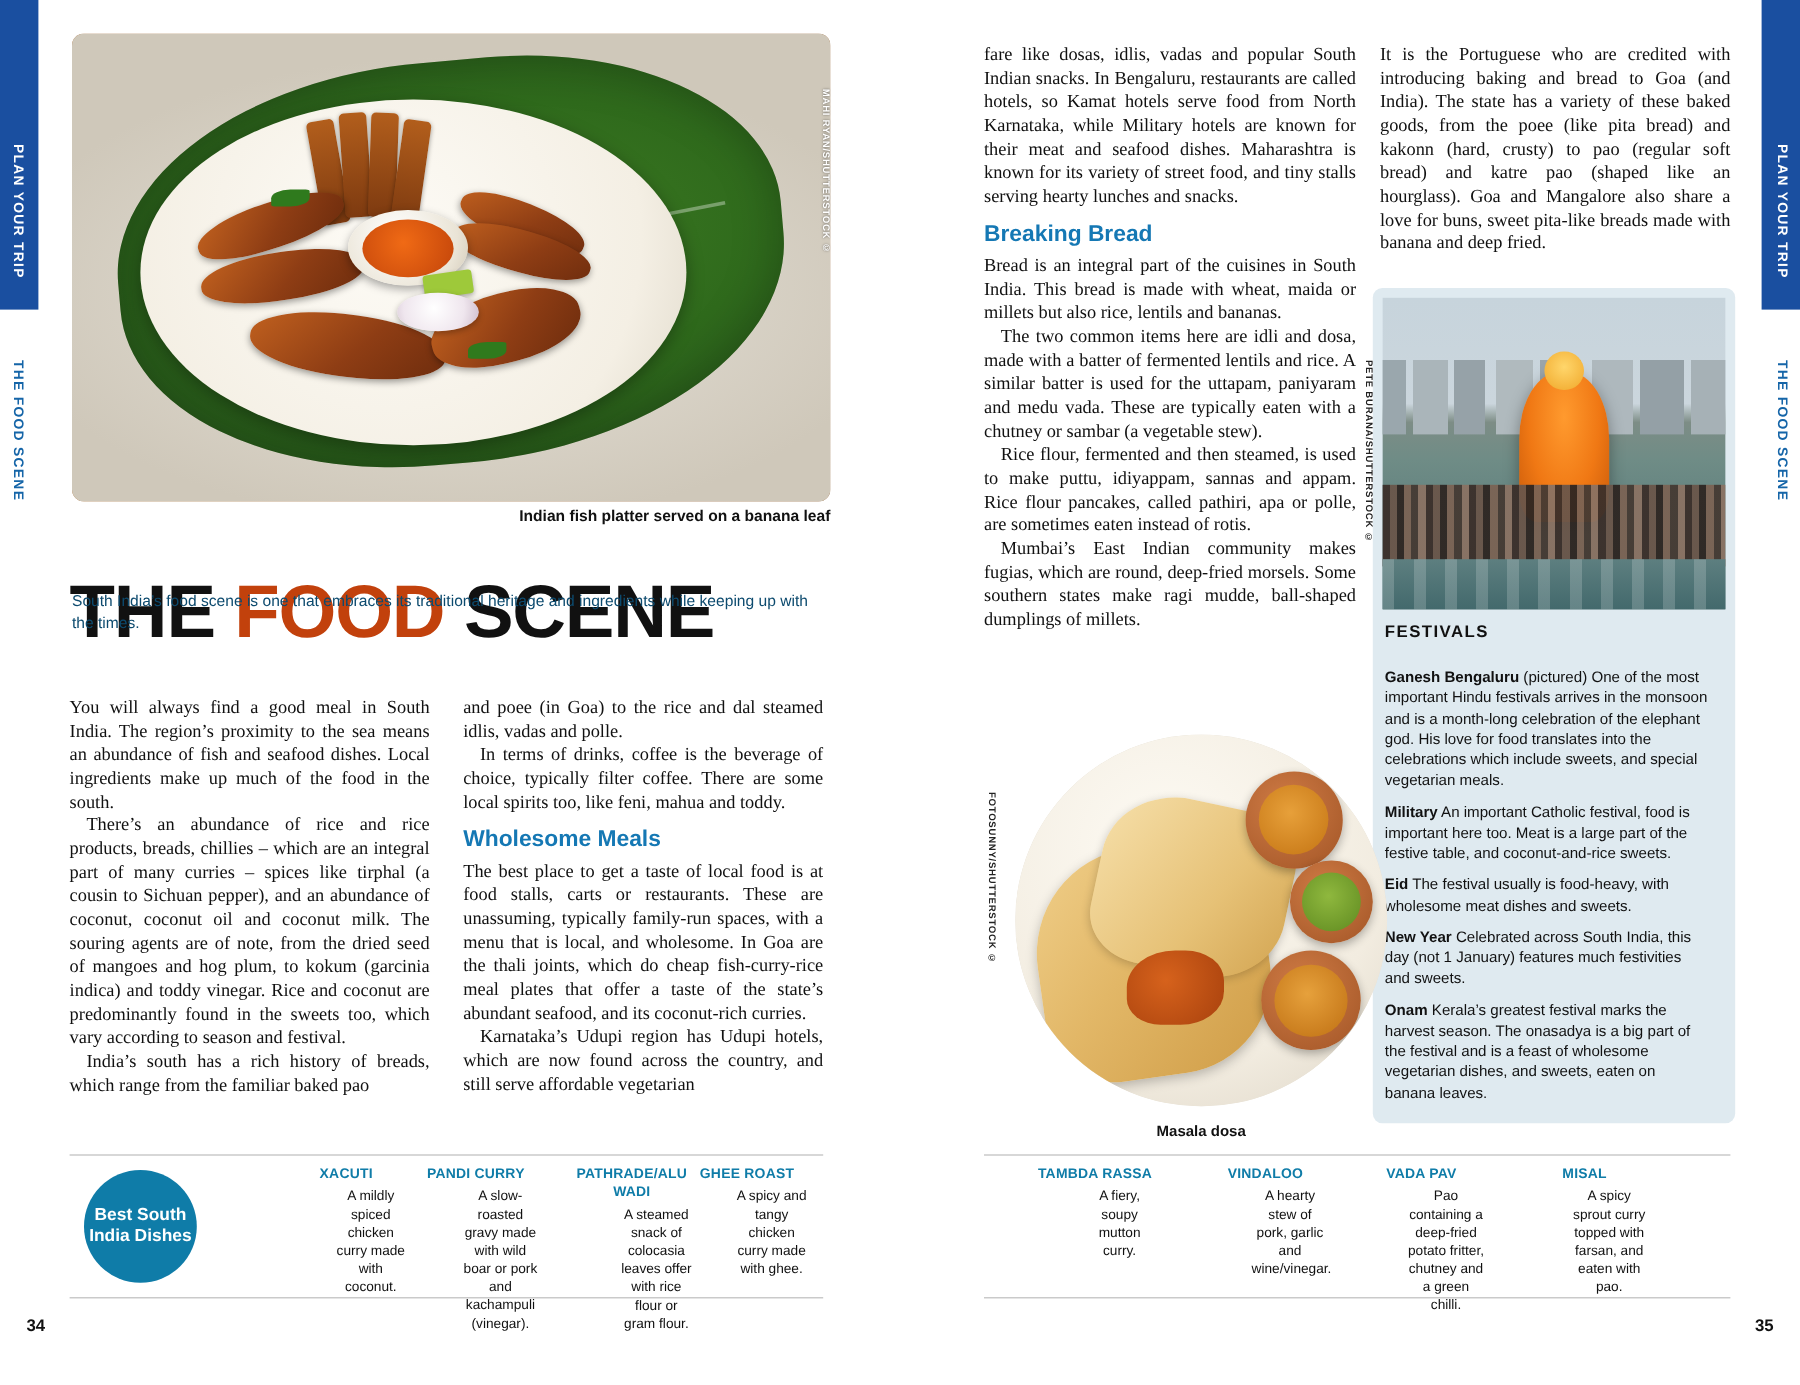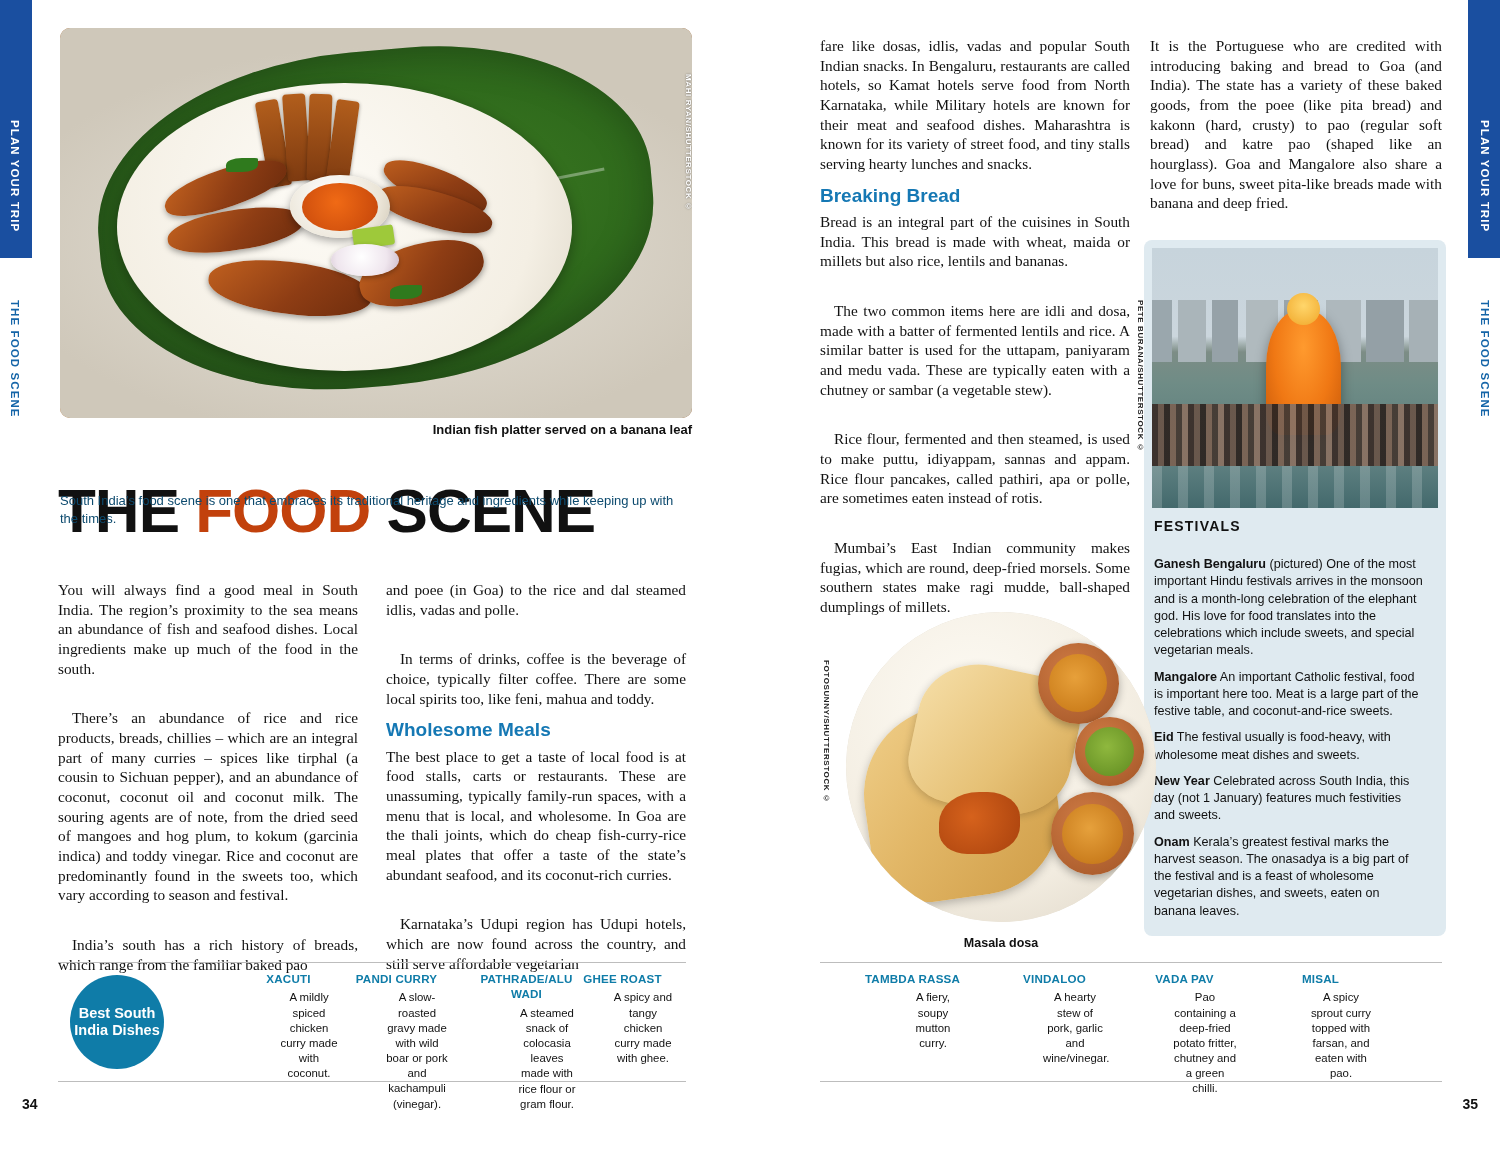--- a/index.html
+++ b/index.html
@@ -68,21 +68,21 @@
   }
   .body-col {
     position:absolute;
     font-family:"Liberation Serif", serif;
     font-size:15.3px;
     line-height:1.285;
     text-align:justify;
     color:#111;
   }
   .body-col p { margin:0; text-indent:0; }
-  .body-col p + p { text-indent:14px;margin-top:30px; }
+  .body-col p + p { text-indent:14px; }
   .lcol1 { left:58px; top:580px; width:300px; }
   .lcol2 { left:386px; top:580px; width:300px; }
   .subhead {
     color:#1578b4; font-family:"Liberation Sans", sans-serif;
     font-weight:700; font-size:19px; margin:10px 0 4px;
   }
   .rcol1 { left:820px; top:36px; width:310px; }
   .rcol2 { left:1150px; top:36px; width:292px; }
 
   
@@ -371,21 +371,21 @@
       <div class="dish" style="left:178px">
         <div class="dname">XACUTI</div>
         <div class="ddesc">A mildly spiced chicken curry made with coconut.</div>
       </div>
       <div class="dish" style="left:286px">
         <div class="dname">PANDI CURRY</div>
         <div class="ddesc">A slow-roasted gravy made with wild boar or pork and kachampuli (vinegar).</div>
       </div>
       <div class="dish" style="left:416px">
         <div class="dname">PATHRADE/ALU WADI</div>
-        <div class="ddesc">A steamed snack of colocasia leaves made with rice flour or gram flour.</div>
+        <div class="ddesc">A steamed snack of colocasia leaves offer with rice flour or gram flour.</div>
       </div>
       <div class="dish" style="left:512px">
         <div class="dname">GHEE ROAST</div>
         <div class="ddesc">A spicy and tangy chicken curry made with ghee.</div>
       </div>
     </div>
 
     <div class="folio left">34</div>
   </div>
 
@@ -415,21 +415,21 @@
       <div class="skyline"></div>
       <div class="ganesh"></div>
       <div class="crowd"></div>
       <div class="water"></div>
     </div>
   </div>
   <div class="fest-credit">PETE BURANA/SHUTTERSTOCK ©</div>
   <div class="fest-title">FESTIVALS</div>
   <div class="fest-list">
     <p><b>Ganesh Bengaluru</b><span> (pictured) One of the most important Hindu festivals arrives in the monsoon and is a month-long celebration of the elephant god. His love for food translates into the celebrations which include sweets, and special vegetarian meals.</span></p>
-    <p><b>Mangalore</b><span> An important Catholic festival, food is important here too. Meat is a large part of the festive table, and coconut-and-rice sweets.</span></p>
+    <p><b>Military</b><span> An important Catholic festival, food is important here too. Meat is a large part of the festive table, and coconut-and-rice sweets.</span></p>
     <p><b>Eid</b><span> The festival usually is food-heavy, with wholesome meat dishes and sweets.</span></p>
     <p><b>New Year</b><span> Celebrated across South India, this day (not 1 January) features much festivities and sweets.</span></p>
     <p><b>Onam</b><span> Kerala’s greatest festival marks the harvest season. The onasadya is a big part of the festival and is a feast of wholesome vegetarian dishes, and sweets, eaten on banana leaves.</span></p>
   </div>
 
   <div class="dosa-wrap">
     <div class="dimg">
       <div class="dplate">
         <div class="dosa"></div>
         <div class="dosa2"></div>

